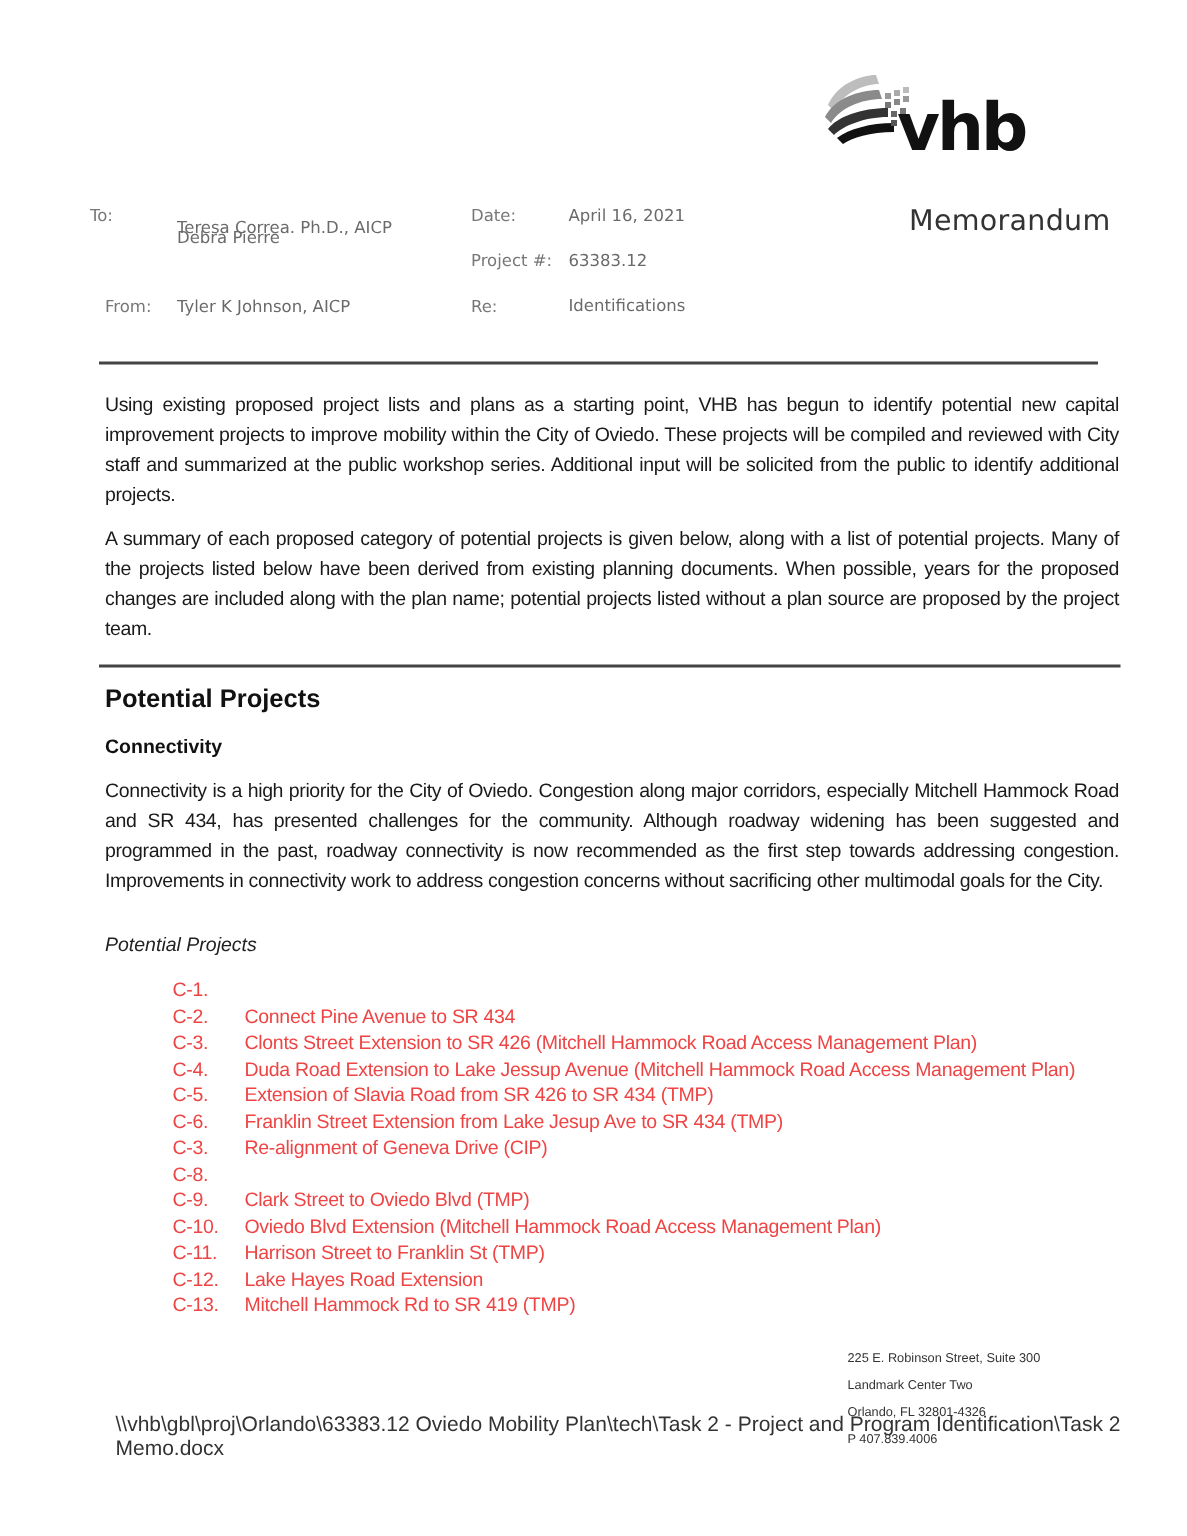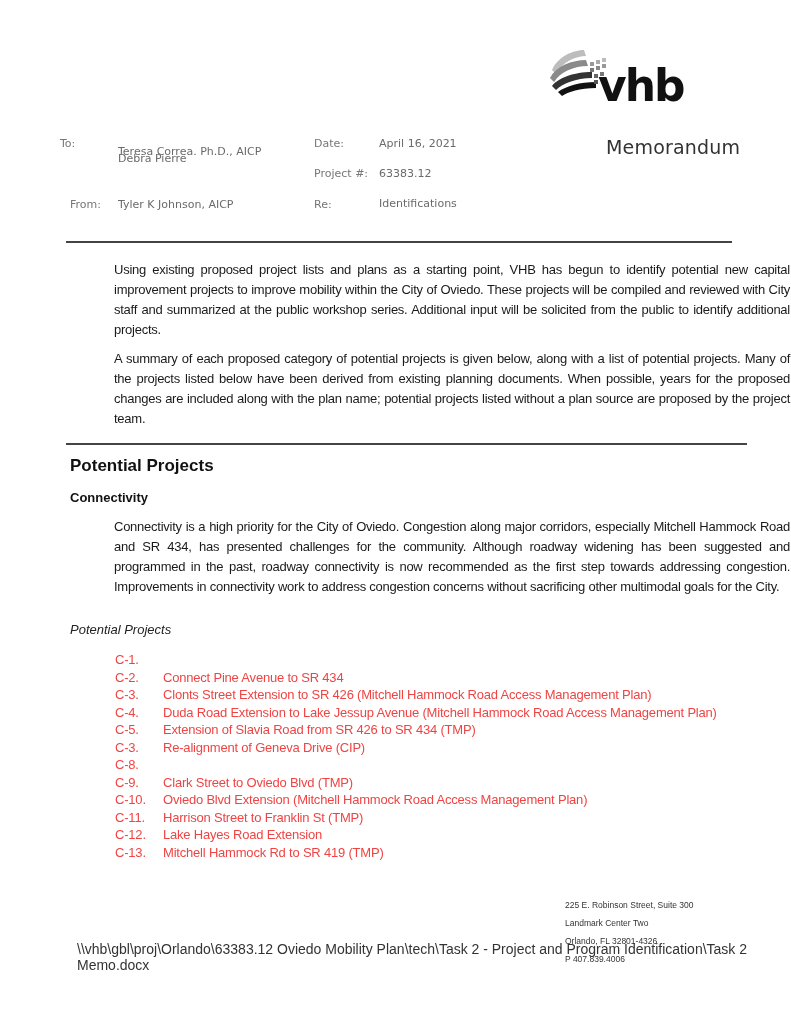--- a/index.html
+++ b/index.html
@@ -19,21 +19,21 @@
       font-size: 19px; color: #333; letter-spacing: 0.2px;
     }
     .hdr { font-family: "DejaVu Sans", sans-serif; font-size: 11px; color: #6a6a6a; line-height: 16px; }
     .hdr-label { color: #777; }
     .hdr-val { color: #6a6a6a; }
     .re-val { left: 379px; top: 196px; width: 346px; text-align: justify; text-align-last: left; }
     .re-val .line1 { display: flex; justify-content: space-between; }
     .rule { height: 2px; background: #444; }
     .body-text {
       font-family: "Liberation Sans", sans-serif; font-size: 13px; color: #1a1a1a;
-      line-height: 20px; text-align: justify; letter-spacing: -0.25px; margin-left: 44px;
+      line-height: 20px; text-align: justify; letter-spacing: -0.25px;
     }
     .h1 { left: 70px; top: 456px; font-size: 17px; font-weight: bold; color: #111; }
     .h2 { left: 70px; top: 490px; font-size: 13px; font-weight: bold; color: #111; }
     .h3 { left: 70px; top: 622px; font-size: 13px; font-style: italic; color: #222; }
     .list { left: 115px; top: 651px; }
     .list-item { display: flex; font-size: 13px; line-height: 17.5px; color: #ef4444; letter-spacing: -0.2px; }
     .list-num { width: 48px; flex: none; }
     .addr { left: 565px; top: 896px; font-size: 8.5px; color: #333; line-height: 18px; }
     .path { left: 77px; top: 941px; font-size: 14px; color: #333; }
   </style>
@@ -105,20 +105,24 @@
     </div>
   <div class="list-item">
       <span class="list-num">C-4.</span>
       <span>Duda Road Extension to Lake Jessup Avenue (Mitchell Hammock Road Access Management Plan)</span>
     </div>
   <div class="list-item">
       <span class="list-num">C-5.</span>
       <span>Extension of Slavia Road from SR 426 to SR 434 (TMP)</span>
     </div>
   <div class="list-item">
+      <span class="list-num">C-6.</span>
+      <span>Franklin Street Extension from Lake Jesup Ave to SR 434 (TMP)</span>
+    </div>
+  <div class="list-item">
       <span class="list-num">C-3.</span>
       <span>Re-alignment of Geneva Drive (CIP)</span>
     </div>
   <div class="list-item">
       <span class="list-num">C-8.</span>
     </div>
   <div class="list-item">
       <span class="list-num">C-9.</span>
       <span>Clark Street to Oviedo Blvd (TMP)</span>
     </div>

